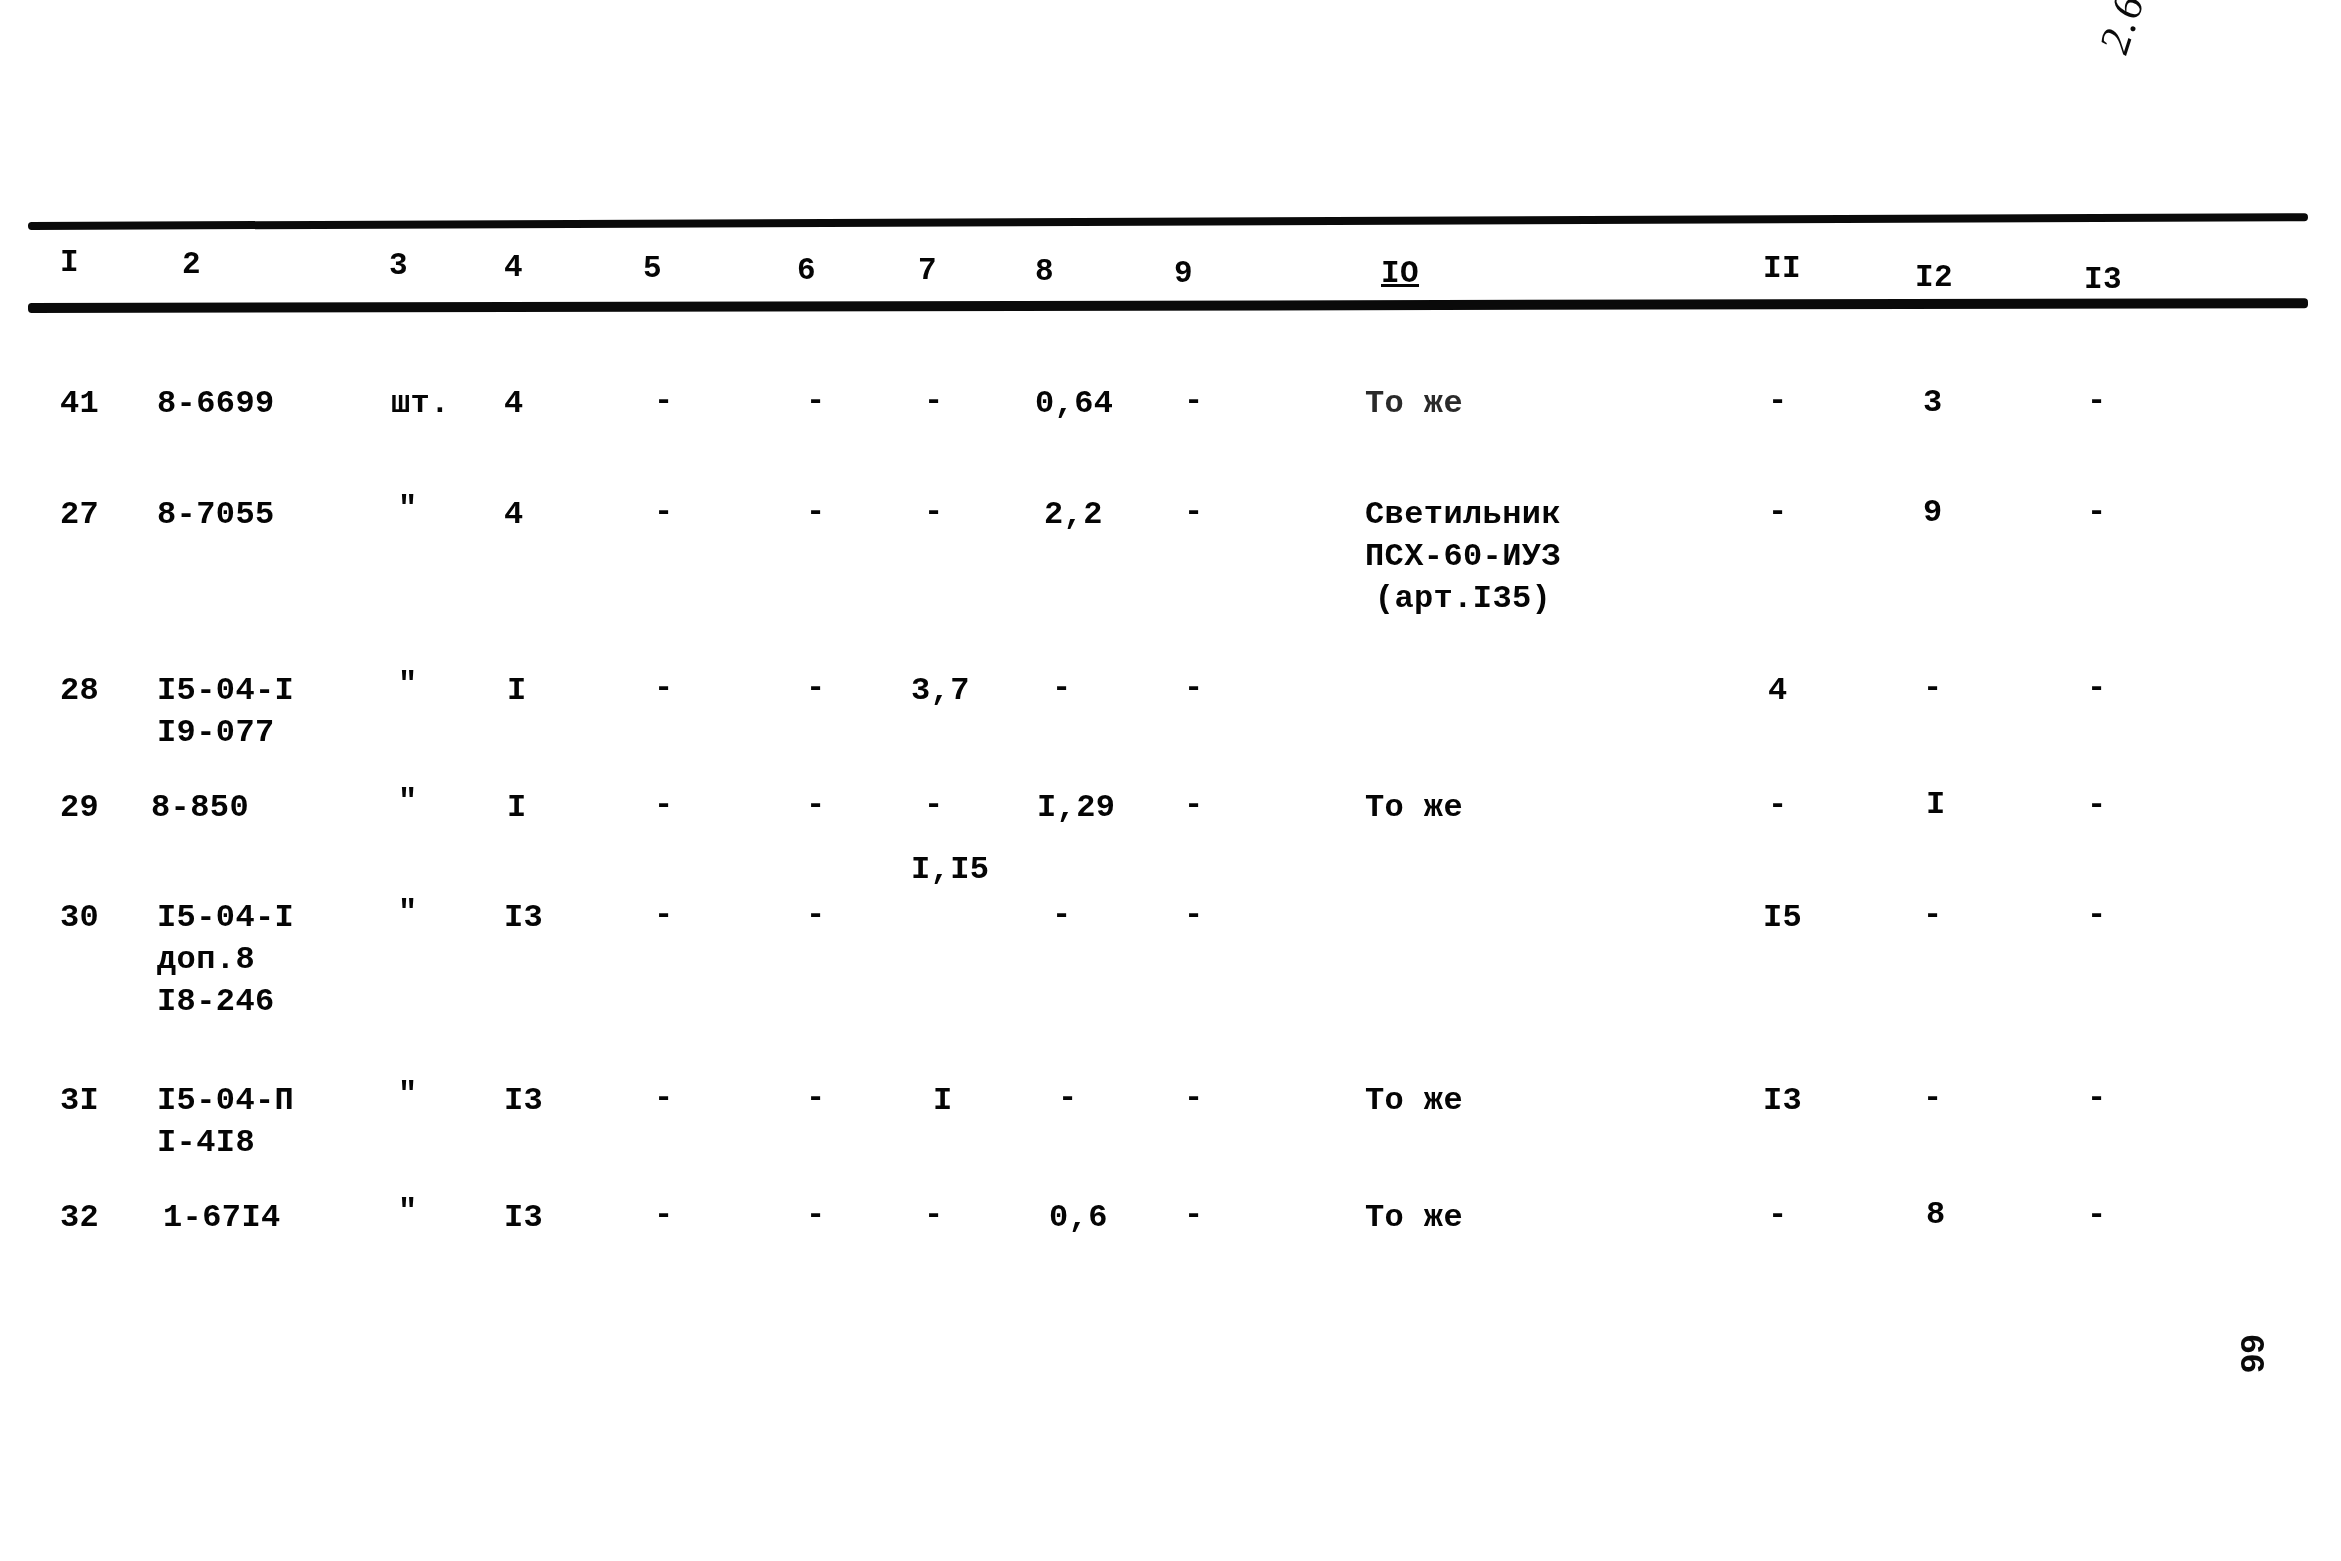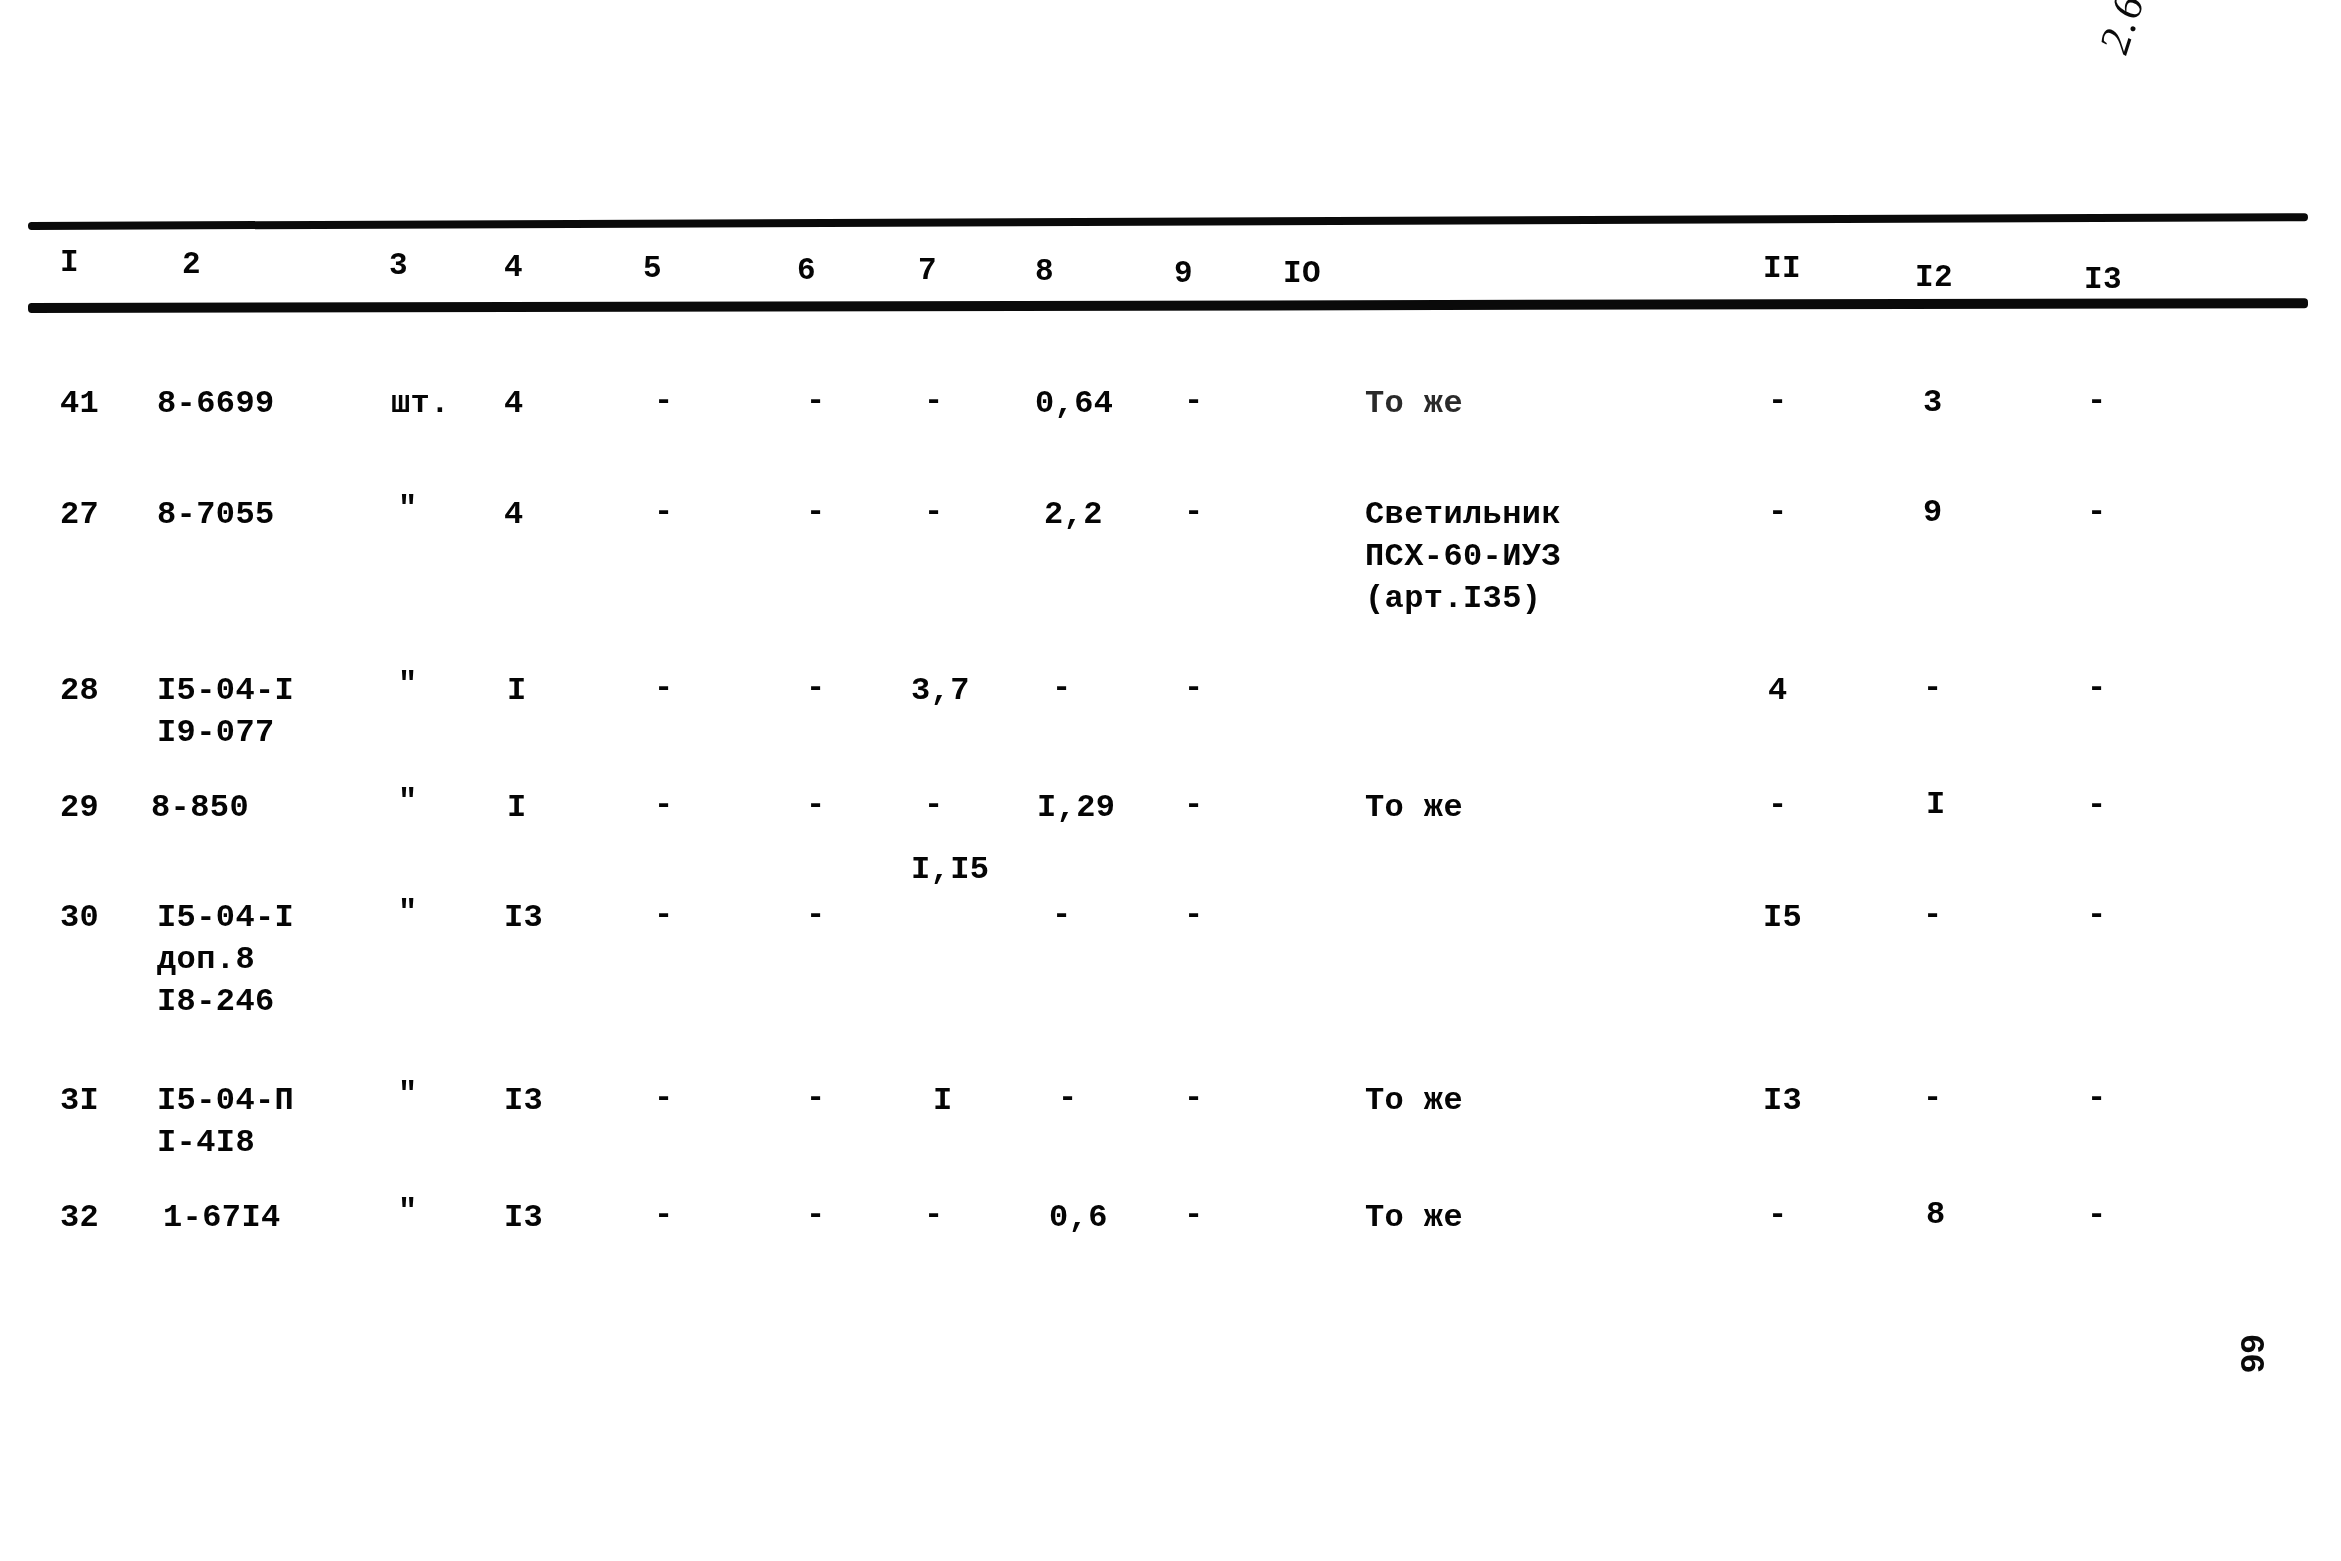--- a/index.html
+++ b/index.html
@@ -100,21 +100,21 @@
 
   <div class="cell hdr" style="left:60px;  top:242px;">I</div>
   <div class="cell hdr" style="left:182px; top:244px;">2</div>
   <div class="cell hdr" style="left:389px; top:245px;">3</div>
   <div class="cell hdr" style="left:504px; top:247px;">4</div>
   <div class="cell hdr" style="left:643px; top:248px;">5</div>
   <div class="cell hdr" style="left:797px;top:250px;">6</div>
   <div class="cell hdr" style="left:918px;top:250px;">7</div>
   <div class="cell hdr" style="left:1035px;top:251px;">8</div>
   <div class="cell hdr" style="left:1174px;top:253px;">9</div>
-  <div class="cell hdr" style="left:1283px;top:253px;">IO</div>
+  <div class="cell hdr" style="left:1381px;top:253px;text-decoration:underline;">IO</div>
   <div class="cell hdr" style="left:1763px;top:248px;">II</div>
   <div class="cell hdr" style="left:1915px;top:257px;">I2</div>
   <div class="cell hdr" style="left:2084px;top:259px;">I3</div>
 
   <div class="cell" style="left:60px;   top:383px;">41</div>
   <div class="cell" style="left:157px;  top:383px;">8-6699</div>
   <div class="cell" style="left:391px;  top:383px;">шт.</div>
   <div class="cell" style="left:504px;  top:383px;">4</div>
   <div class="cell" style="left:654px;  top:380px;">-</div>
   <div class="cell" style="left:806px; top:380px;">-</div>
@@ -128,21 +128,21 @@
 
   <div class="cell" style="left:60px;   top:494px;">27</div>
   <div class="cell" style="left:157px;  top:494px;">8-7055</div>
   <div class="cell" style="left:398px;  top:488px;">"</div>
   <div class="cell" style="left:504px;  top:494px;">4</div>
   <div class="cell" style="left:654px;  top:491px;">-</div>
   <div class="cell" style="left:806px; top:491px;">-</div>
   <div class="cell" style="left:924px; top:491px;">-</div>
   <div class="cell" style="left:1044px; top:494px;">2,2</div>
   <div class="cell" style="left:1184px; top:491px;">-</div>
-  <div class="cell" style="left:1365px; top:494px;">Светильник
+  <div class="cell" style="left:1365px; top:494px;text-align:center;">Светильник
 ПСХ-60-ИУЗ
 (арт.I35)</div>
   <div class="cell" style="left:1768px; top:491px;">-</div>
   <div class="cell" style="left:1923px; top:492px;">9</div>
   <div class="cell" style="left:2087px; top:491px;">-</div>
 
   <div class="cell" style="left:60px;   top:670px;">28</div>
   <div class="cell" style="left:157px;  top:670px;">I5-04-I
 I9-077</div>
   <div class="cell" style="left:398px;  top:664px;">"</div>

